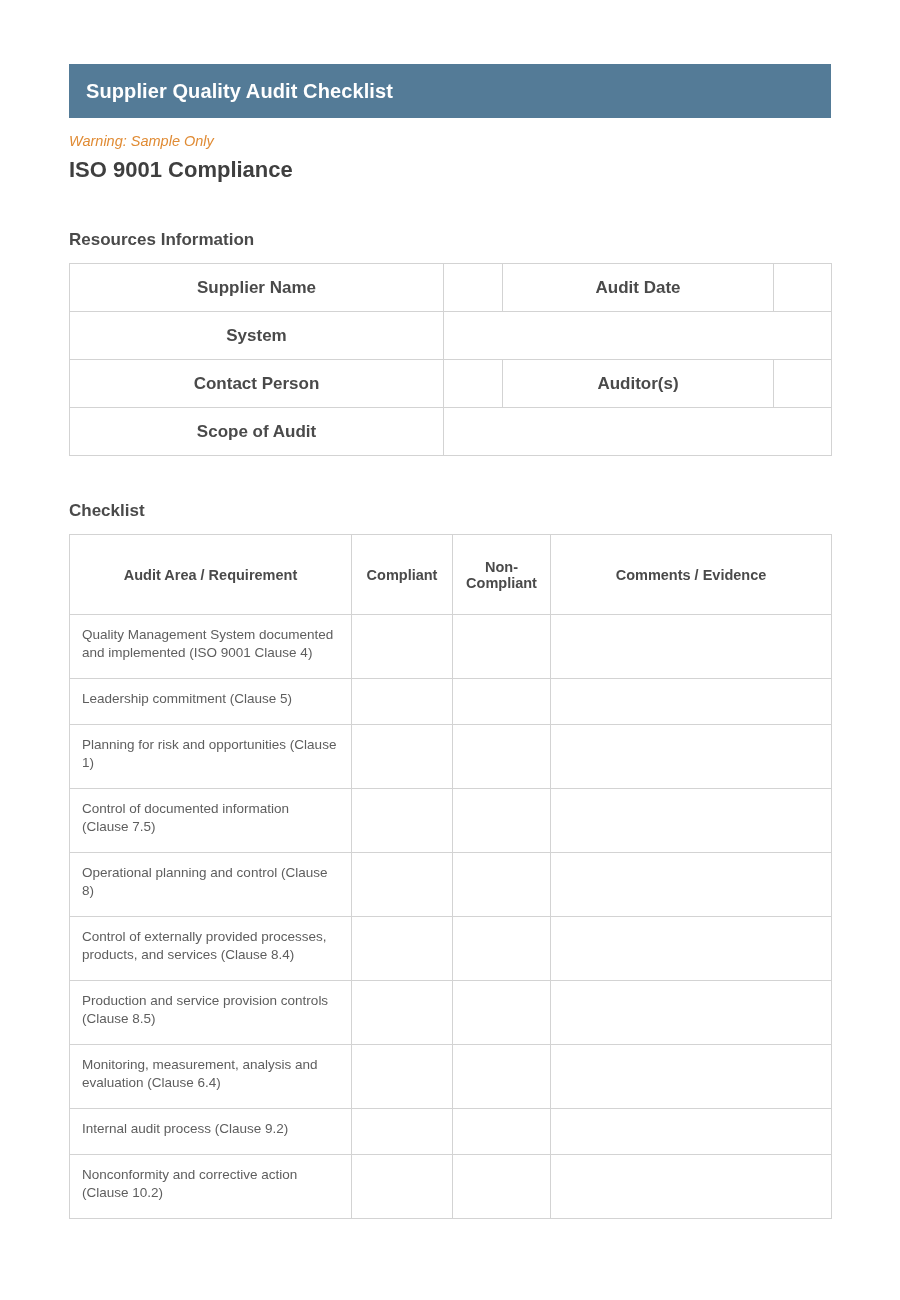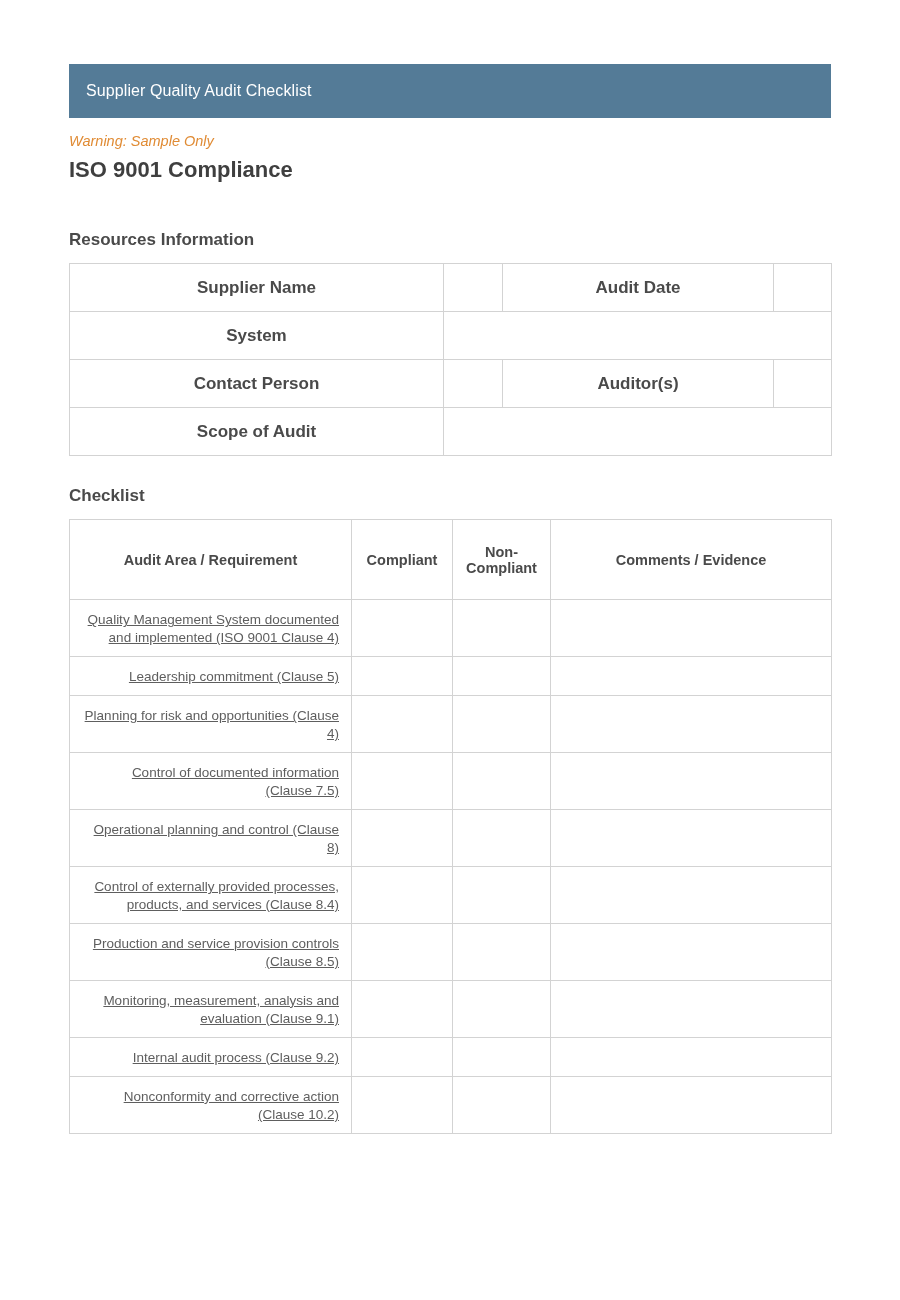--- a/index.html
+++ b/index.html
@@ -32,22 +32,22 @@
     margin-top: 64px;
     height: 54px;
     background: #547b97;
     display: flex;
     align-items: center;
     padding-left: 17px;
     box-sizing: border-box;
   }
   .banner-title {
     color: #ffffff;
-    font-size: 16px;
-    font-weight: 400;
+    font-size: 20px;
+    font-weight: 700;
     letter-spacing: 0.1px;
     line-height: 1;
   }
 
   
   .subhead {
     margin-top: 15px;
   }
   .warning-line {
     color: #e08b34;
@@ -64,21 +64,21 @@
   }
 
   
   .section-heading {
     color: #4a4a4a;
     font-size: 17px;
     font-weight: bold;
     line-height: 1.2;
   }
   .sec-supplier { margin-top: 47px; }
-  .sec-checklist { margin-top: 30px; }
+  .sec-checklist { margin-top: 45px; }
 
   
   table {
     border-collapse: collapse;
     width: 762px;
     table-layout: fixed;
   }
   td, th {
     border: 1px solid #d3d3d3;
     padding: 0;
@@ -109,27 +109,26 @@
   }
   .check-table th {
     font-weight: bold;
     font-size: 14.5px;
     color: #4a4a4a;
     padding: 12px 8px;
     height: 55px;
     vertical-align: middle;
   }
   .check-table td.req {
-    text-align: right;
+    text-align: left;
     font-size: 13.5px;
     color: #5e5e5e;
-    padding: 11px 12px 9px 12px;
+    padding: 11px 12px 16px 12px;
     line-height: 1.33;
     vertical-align: middle;
-    text-decoration: underline;
   }
   .check-table td.mark {
     background: #ffffff;
   }
 </style>
 </head>
 <body>
 
 <div class="page">
   <div class="content">
@@ -200,21 +199,21 @@
           <td class="mark"></td>
           <td class="mark"></td>
         </tr>
         <tr>
           <td class="req">Leadership commitment (Clause 5)</td>
           <td class="mark"></td>
           <td class="mark"></td>
           <td class="mark"></td>
         </tr>
         <tr>
-          <td class="req">Planning for risk and opportunities (Clause 4)</td>
+          <td class="req">Planning for risk and opportunities (Clause 1)</td>
           <td class="mark"></td>
           <td class="mark"></td>
           <td class="mark"></td>
         </tr>
         <tr>
           <td class="req">Control of documented information (Clause 7.5)</td>
           <td class="mark"></td>
           <td class="mark"></td>
           <td class="mark"></td>
         </tr>
@@ -230,21 +229,21 @@
           <td class="mark"></td>
           <td class="mark"></td>
         </tr>
         <tr>
           <td class="req">Production and service provision controls (Clause 8.5)</td>
           <td class="mark"></td>
           <td class="mark"></td>
           <td class="mark"></td>
         </tr>
         <tr>
-          <td class="req">Monitoring, measurement, analysis and evaluation (Clause 9.1)</td>
+          <td class="req">Monitoring, measurement, analysis and evaluation (Clause 6.4)</td>
           <td class="mark"></td>
           <td class="mark"></td>
           <td class="mark"></td>
         </tr>
         <tr>
           <td class="req">Internal audit process (Clause 9.2)</td>
           <td class="mark"></td>
           <td class="mark"></td>
           <td class="mark"></td>
         </tr>

